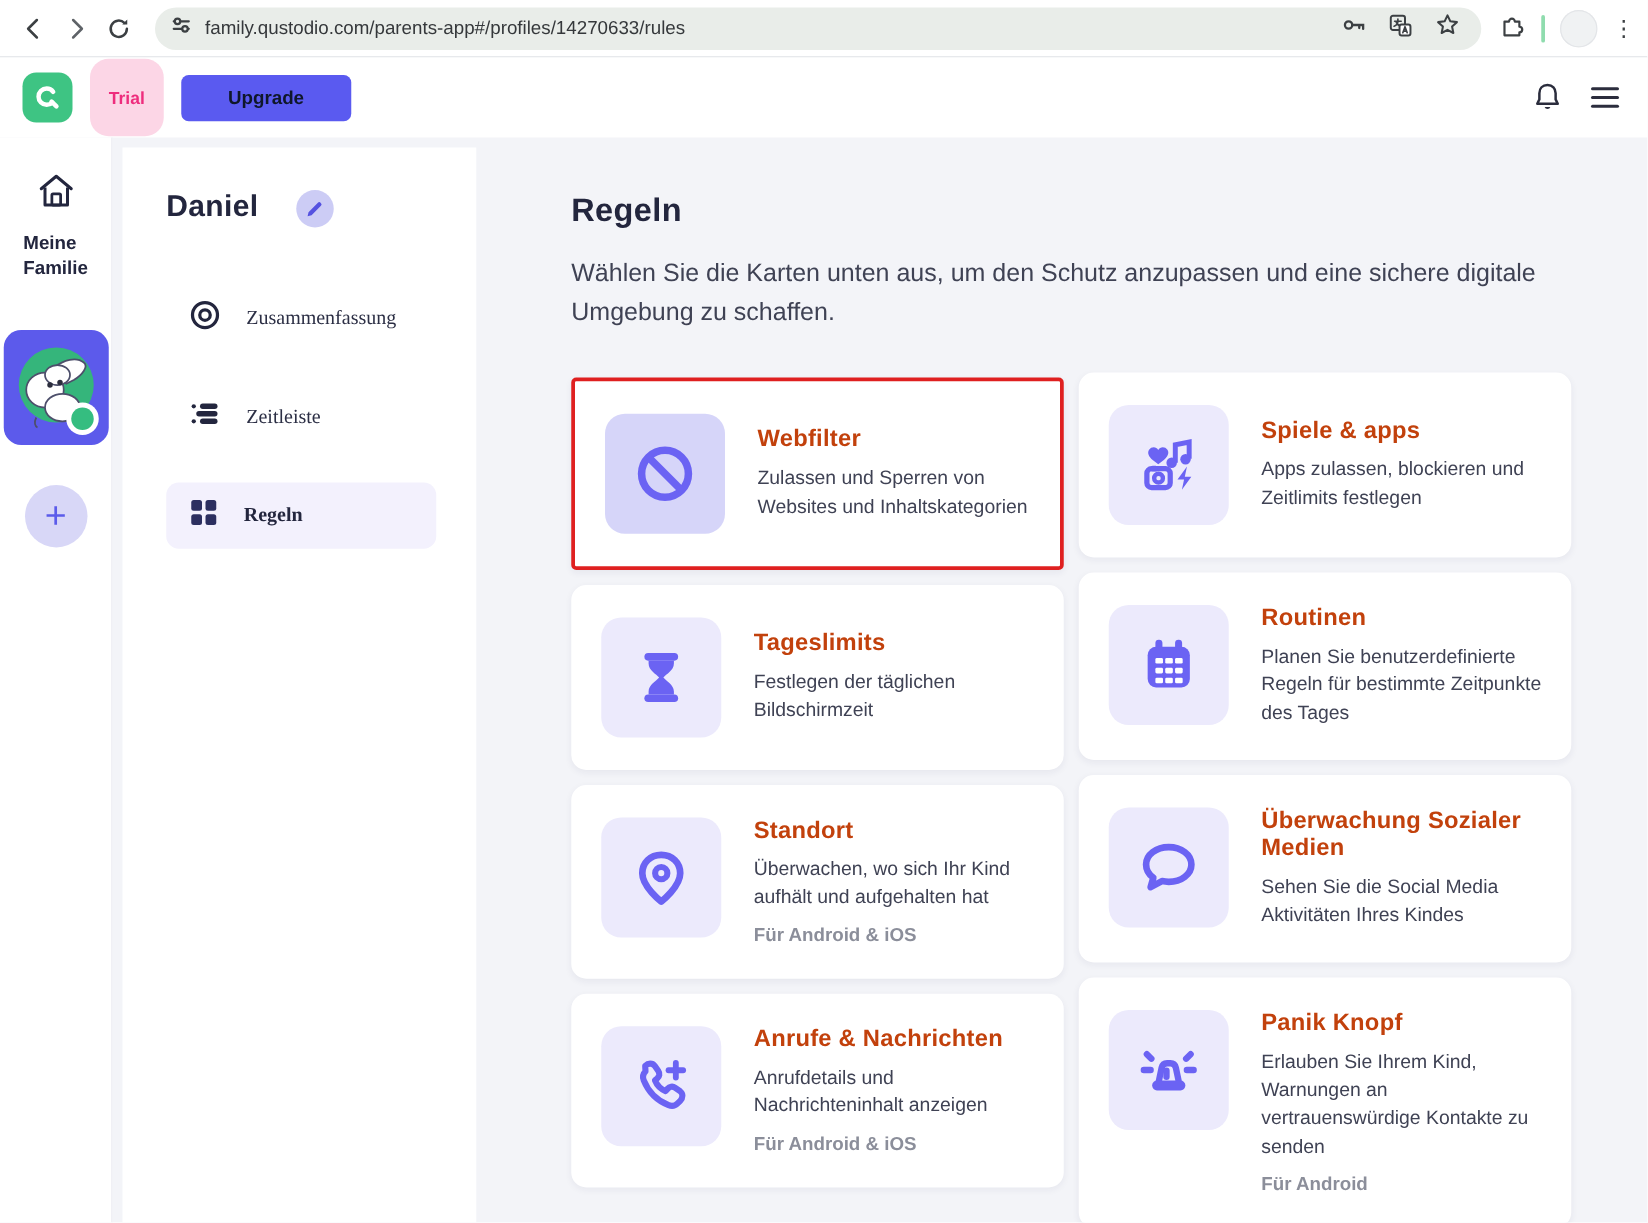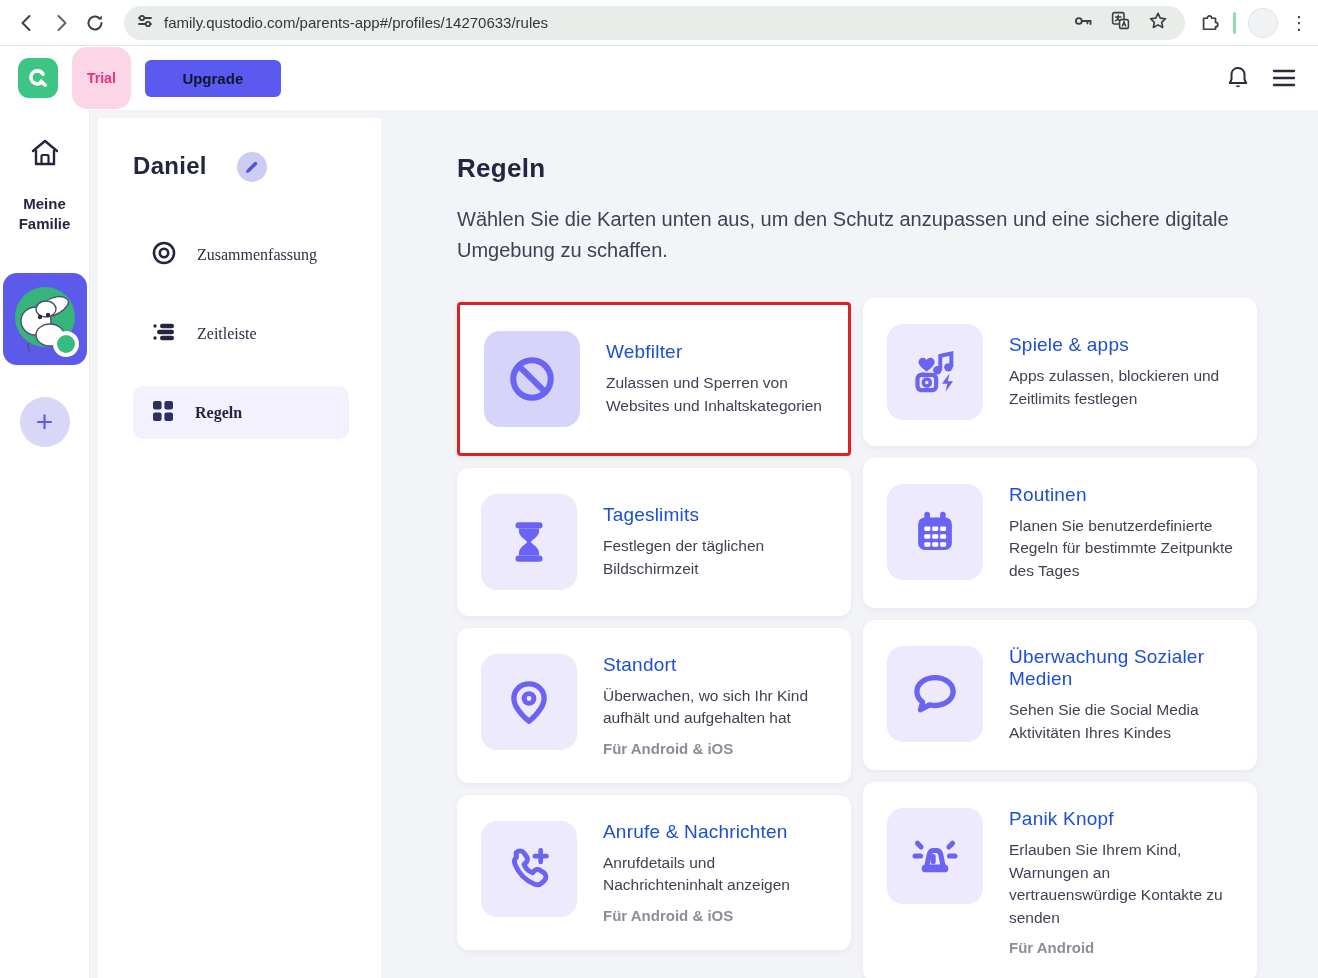--- a/index.html
+++ b/index.html
@@ -31,22 +31,22 @@
   .upgrade { margin-left:14px; background:#5a5af0; color:#0f172a; font-weight:700;
     font-size:15px; border:none; border-radius:6px; width:136px; height:37px; cursor:pointer; }
   .hdr-spacer { flex:1; }
   .hdr-ico { margin-left:22px; display:flex; align-items:center; }
 
   
   .app-body { display:flex; height:868px; background:#f3f4f8; }
   .rail { width:90px; background:#fff; border-right:1px solid #ececf2;
     display:flex; flex-direction:column; align-items:center; flex:0 0 auto; }
   .rail-home { margin-top:28px; display:flex; flex-direction:column; align-items:center; cursor:pointer; }
-  .rail-home-label { margin-top:22px; font-size:15px; font-weight:700; color:#23263e;
-    text-align:center; line-height:1.35; }
+  .rail-home-label { margin-top:12px; font-size:15px; font-weight:700; color:#23263e;
+    text-align:left; line-height:1.35; }
   .avatar-tile { margin-top:38px; width:84px; height:92px; border-radius:14px;
     background:#5c5aeb; position:relative; cursor:pointer; }
   .plus-btn { margin-top:32px; width:50px; height:50px; border-radius:50%;
     background:#d8d7f7; color:#5b5bea; font-size:30px; font-weight:400;
     display:flex; align-items:center; justify-content:center; cursor:pointer; }
 
   .content { flex:1; display:flex; padding-top:8px; }
   .profile-panel { width:283px; background:#fff; margin-left:8px; flex:0 0 auto;
     padding-top:34px; }
   .profile-head { display:flex; align-items:flex-start; margin-left:35px;gap:14px; }
@@ -66,21 +66,21 @@
 
   .cards { display:flex; gap:12px; margin-top:32px; }
   .col { display:flex; flex-direction:column; gap:12px; width:394px; }
   .card { background:#fff; border-radius:12px; padding:26px 24px;
     box-shadow:0 2px 6px rgba(40,40,90,.06); display:flex; align-items:center; cursor:pointer; }
   .card.highlight { border:3px solid #df2020; border-radius:4px; margin-top:4px; }
   .tile { width:96px; height:96px; border-radius:16px; background:#eceafc;
     display:flex; align-items:center; justify-content:center; flex:0 0 auto; align-self:flex-start; }
   .card.highlight .tile { background:#d6d5f9; }
   .card-text { margin-left:26px; }
-  .card-title { font-size:19px; font-weight:400; color:#1d4ed8; letter-spacing:.2px; }
+  .card-title { font-size:19px; font-weight:700; color:#c2410c; letter-spacing:.2px; }
   .card-desc { margin-top:9px; font-size:15.5px; line-height:1.45; color:#3f4254; }
   .platform { margin-top:10px; font-size:15px; font-weight:700; color:#8b8e9a; }
   .platform:empty { display:none; }
 </style>
 </head>
 <body>
 
 <div class="browser">
   <div class="nav-ico">
     <svg width="20" height="20" viewBox="0 0 20 20">

